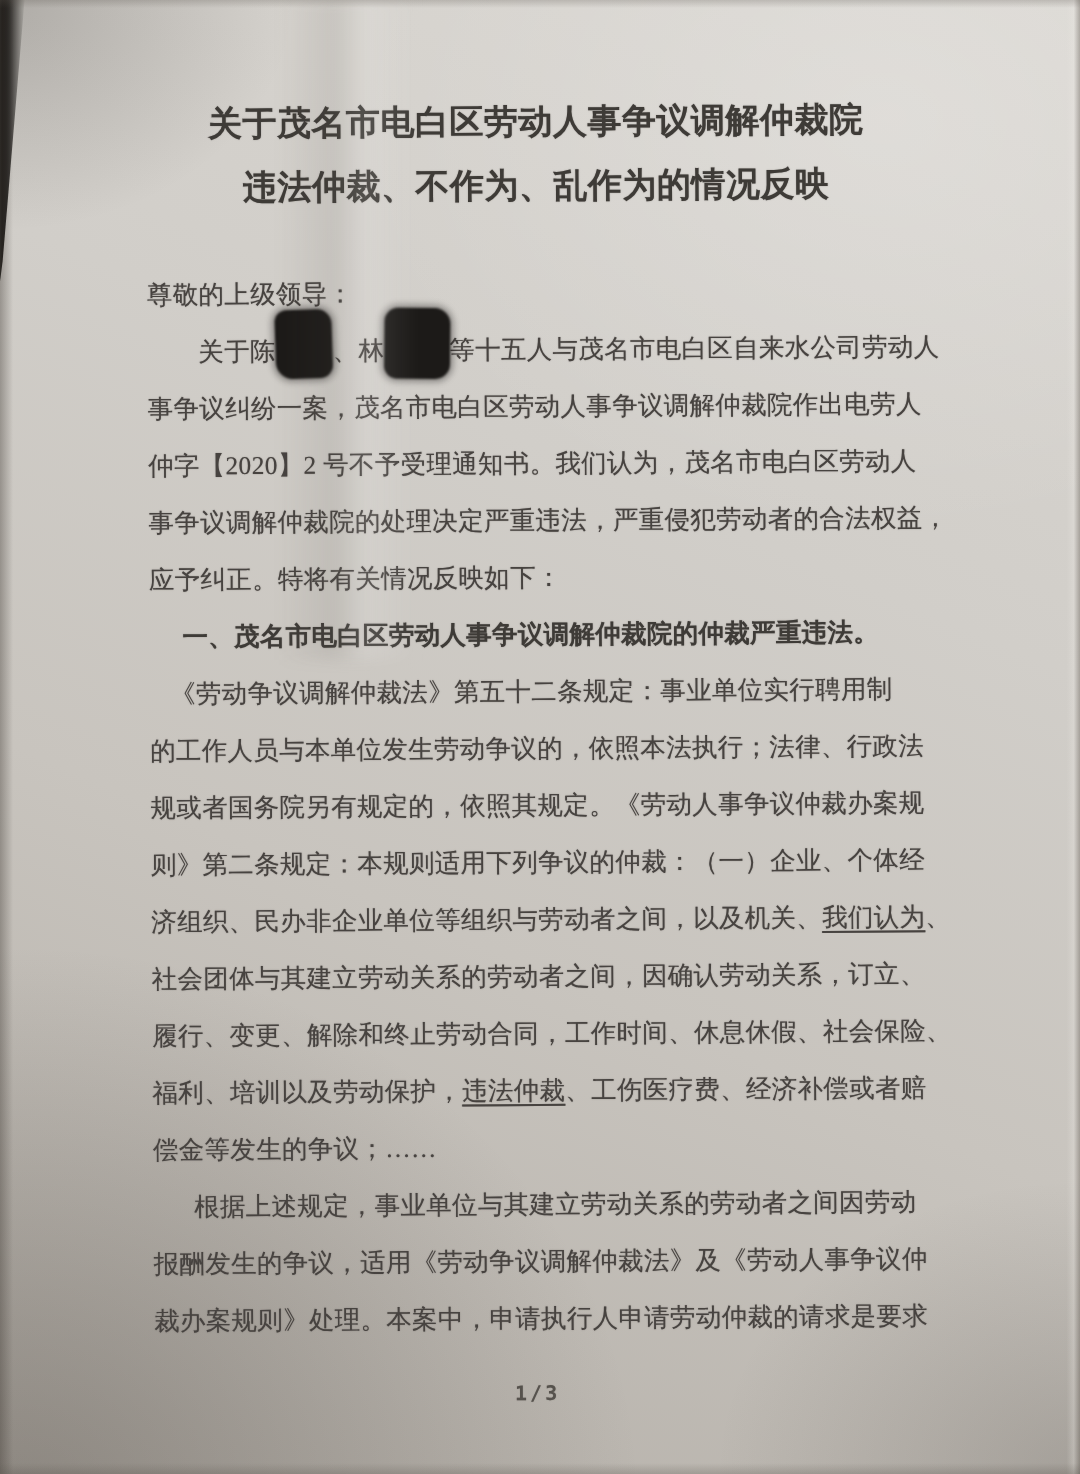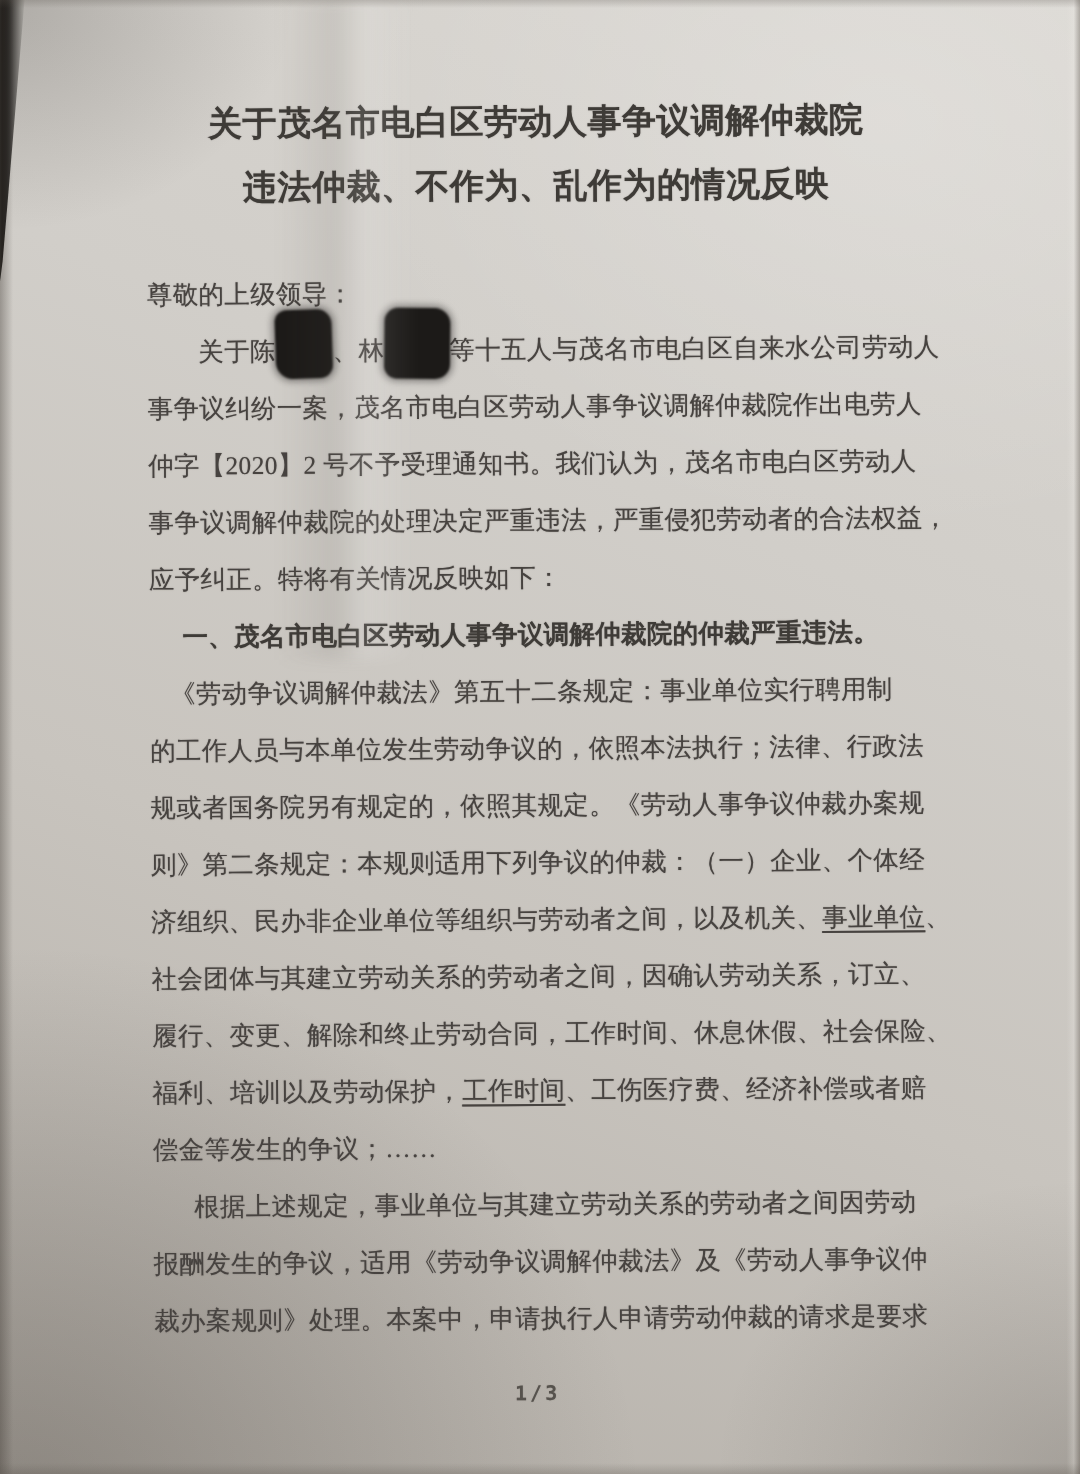--- a/index.html
+++ b/index.html
@@ -110,24 +110,24 @@
         <div class="line" style="text-indent: 2em;"><span class="">关于陈</span><span class="redact redact-a"></span><span class="">、林</span><span class="redact redact-b"></span><span class="">等十五人与茂名市电白区自来水公司劳动人</span></div>
         <div class="line"><span class="">事争议纠纷一案，茂名市电白区劳动人事争议调解仲裁院作出电劳人</span></div>
         <div class="line"><span class="">仲字【2020】2 号不予受理通知书。我们认为，茂名市电白区劳动人</span></div>
         <div class="line"><span class="">事争议调解仲裁院的处理决定严重违法，严重侵犯劳动者的合法权益，</span></div>
         <div class="line"><span class="">应予纠正。特将有关情况反映如下：</span></div>
         <div class="line bold" style="text-indent: 1.3em;"><span class="">一、茂名市电白区劳动人事争议调解仲裁院的仲裁严重违法。</span></div>
         <div class="line" style="text-indent: 0.8em;"><span class="">《劳动争议调解仲裁法》第五十二条规定：事业单位实行聘用制</span></div>
         <div class="line"><span class="">的工作人员与本单位发生劳动争议的，依照本法执行；法律、行政法</span></div>
         <div class="line"><span class="">规或者国务院另有规定的，依照其规定。《劳动人事争议仲裁办案规</span></div>
         <div class="line"><span class="">则》第二条规定：本规则适用下列争议的仲裁：（一）企业、个体经</span></div>
-        <div class="line"><span class="">济组织、民办非企业单位等组织与劳动者之间，以及机关、</span><span class="u">事业单位</span><span class="">、</span></div>
+        <div class="line"><span class="">济组织、民办非企业单位等组织与劳动者之间，以及机关、</span><span class="u">我们认为</span><span class="">、</span></div>
         <div class="line"><span class="">社会团体与其建立劳动关系的劳动者之间，因确认劳动关系，订立、</span></div>
         <div class="line"><span class="">履行、变更、解除和终止劳动合同，工作时间、休息休假、社会保险、</span></div>
-        <div class="line"><span class="">福利、培训以及劳动保护，</span><span class="u">工作时间</span><span class="">、工伤医疗费、经济补偿或者赔</span></div>
+        <div class="line"><span class="">福利、培训以及劳动保护，</span><span class="u">违法仲裁</span><span class="">、工伤医疗费、经济补偿或者赔</span></div>
         <div class="line"><span class="">偿金等发生的争议；……</span></div>
         <div class="line" style="text-indent: 1.6em;"><span class="">根据上述规定，事业单位与其建立劳动关系的劳动者之间因劳动</span></div>
         <div class="line"><span class="">报酬发生的争议，适用《劳动争议调解仲裁法》及《劳动人事争议仲</span></div>
         <div class="line"><span class="">裁办案规则》处理。本案中，申请执行人申请劳动仲裁的请求是要求</span></div>
       </div>
     <div class="page-num">1/3</div>
   </div>
   <div class="crease"></div>
   <div class="edge-left-top"></div>
   <div class="edge-left-full"></div>

